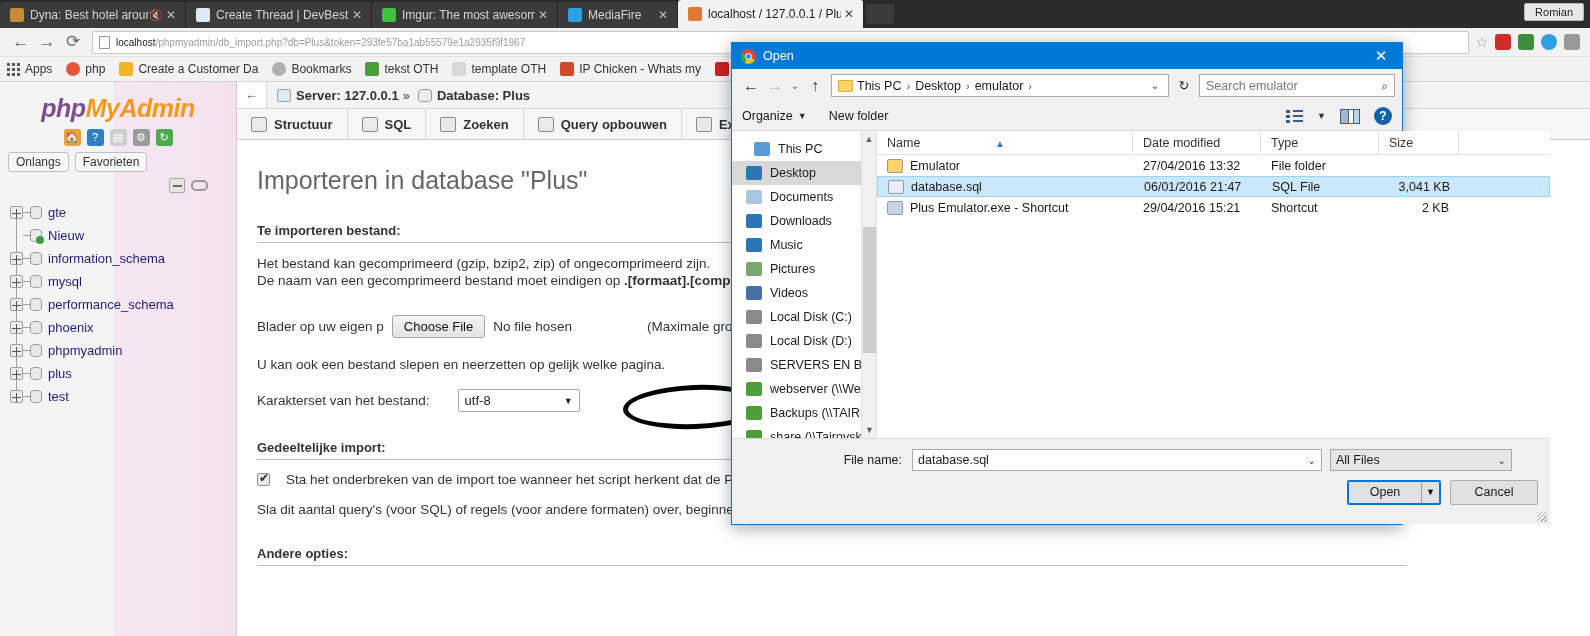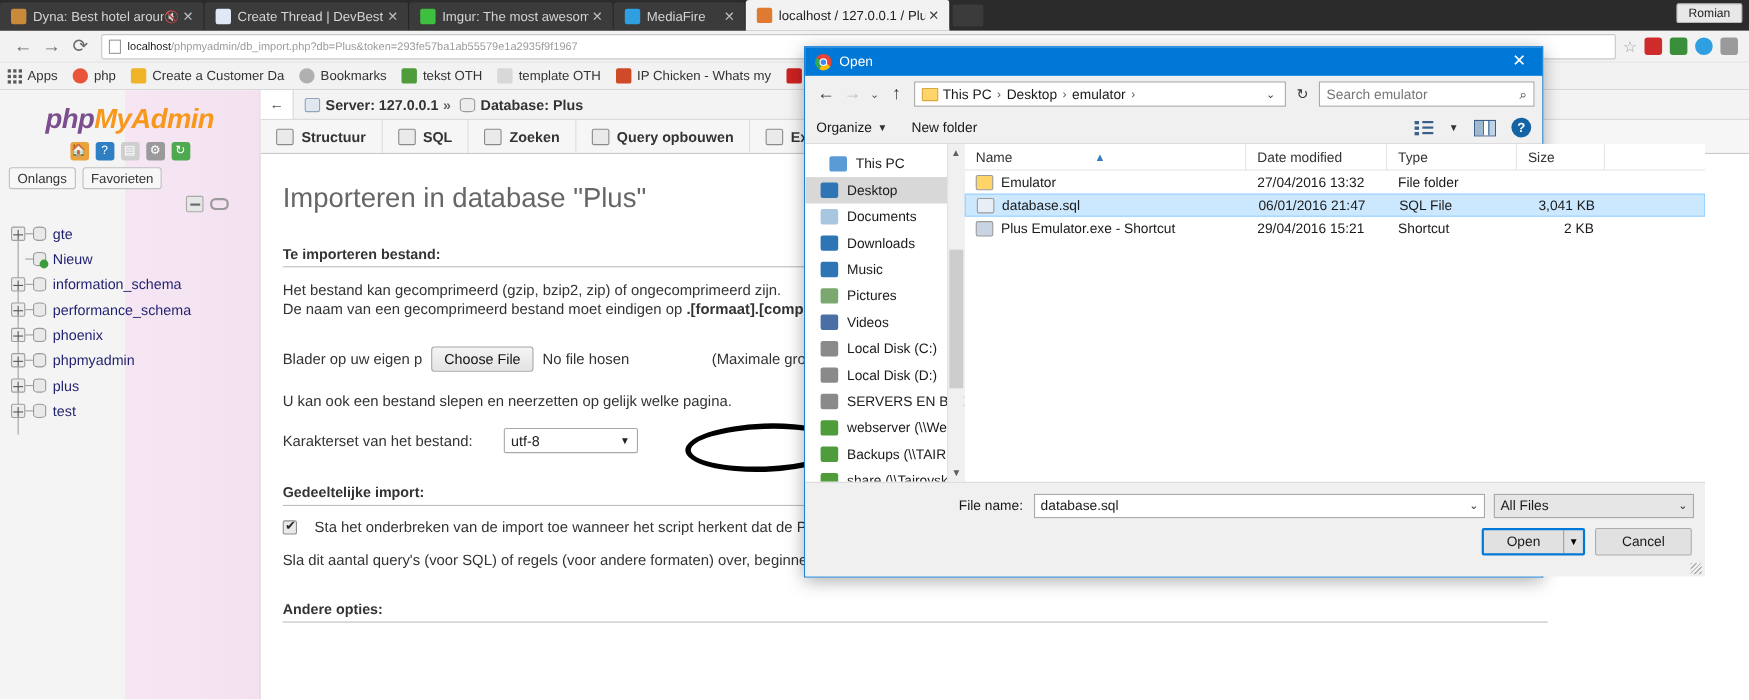--- a/index.html
+++ b/index.html
@@ -271,21 +271,21 @@
   .f-row.sel { background: #cce8ff; border: 1px solid #99d1ff; }
   .f-cell { padding-left: 10px; display: flex; align-items: center; }
   .f-cell.name { width: 256px; gap: 7px; }
   .f-cell.date { width: 128px; }
   .f-cell.type { width: 118px; }
   .f-cell.size { width: 80px; justify-content: flex-end; padding-right: 10px; }
   .f-ico { width: 16px; height: 14px; flex: 0 0 16px; }
 
   .dlg-bottom { position: absolute; left: 0; top: 395px; width: 818px; height: 86px; background: #f0f0f0;
                 border-top: 1px solid #dcdcdc; }
-  .fn-row { display: flex; align-items: center; padding: 10px 10px 0 12px; justify-content: flex-end; }
+  .fn-row { display: flex; align-items: center; padding: 10px 10px 0 12px; }
   .fn-label { width: 168px; text-align: right; font-size: 12.5px; color: #1a1a1a; padding-right: 10px; }
   .fn-input {
     width: 410px; height: 22px; background: #fff; border: 1px solid #a9a9a9;
     display: flex; align-items: center; justify-content: space-between; padding: 0 5px;
     font-size: 12.5px; color: #1a1a1a;
   }
   .fn-caret { font-size: 10px; color: #333; }
   .fn-filter {
     width: 182px; height: 22px; background: #e6e6e6; border: 1px solid #a9a9a9; margin-left: 8px;
     display: flex; align-items: center; justify-content: space-between; padding: 0 5px;
@@ -437,20 +437,26 @@
             <span class="db-expander blank"></span>
             <span class="tree-dash"></span>
             <span class="db-ico new"></span>
             <span class="db-label">Nieuw</span>
           </div>
           <div class="db-item">
             <span class="db-expander"></span>
             <span class="tree-dash"></span>
             <span class="db-ico"></span>
             <span class="db-label">information_schema</span>
+          </div>
+          <div class="db-item">
+            <span class="db-expander"></span>
+            <span class="tree-dash"></span>
+            <span class="db-ico"></span>
+            <span class="db-label">mysql</span>
           </div>
           <div class="db-item">
             <span class="db-expander"></span>
             <span class="tree-dash"></span>
             <span class="db-ico"></span>
             <span class="db-label">performance_schema</span>
           </div>
           <div class="db-item">
             <span class="db-expander"></span>
             <span class="tree-dash"></span>

